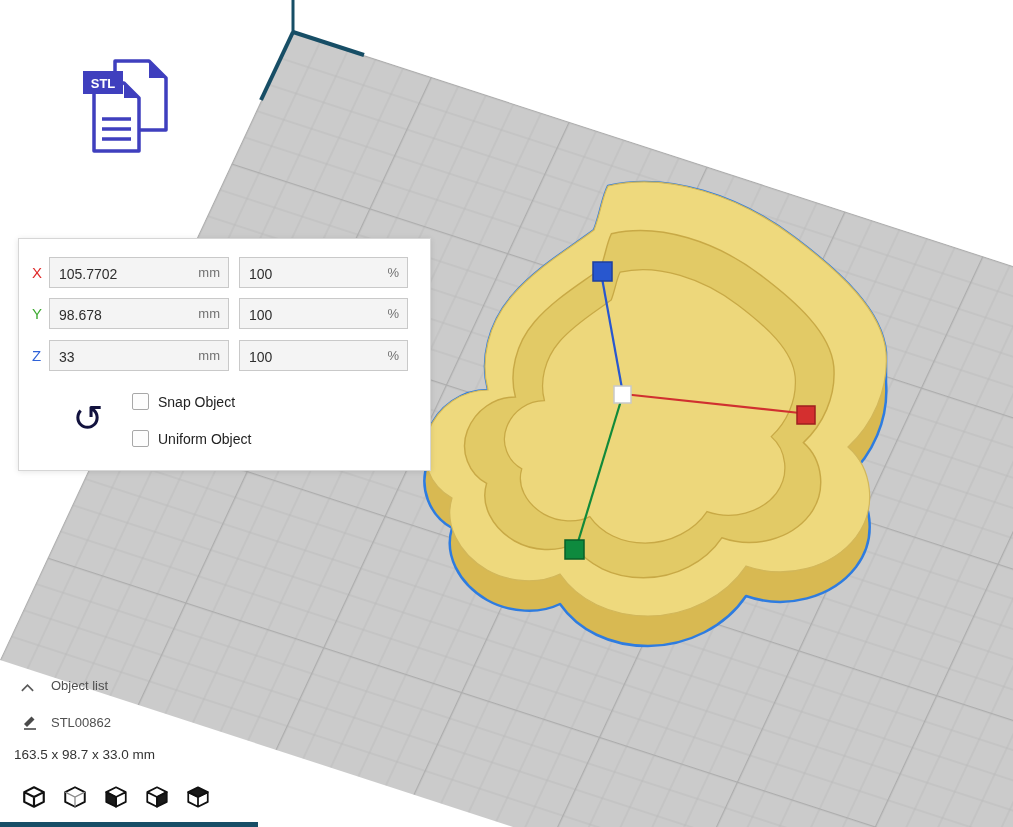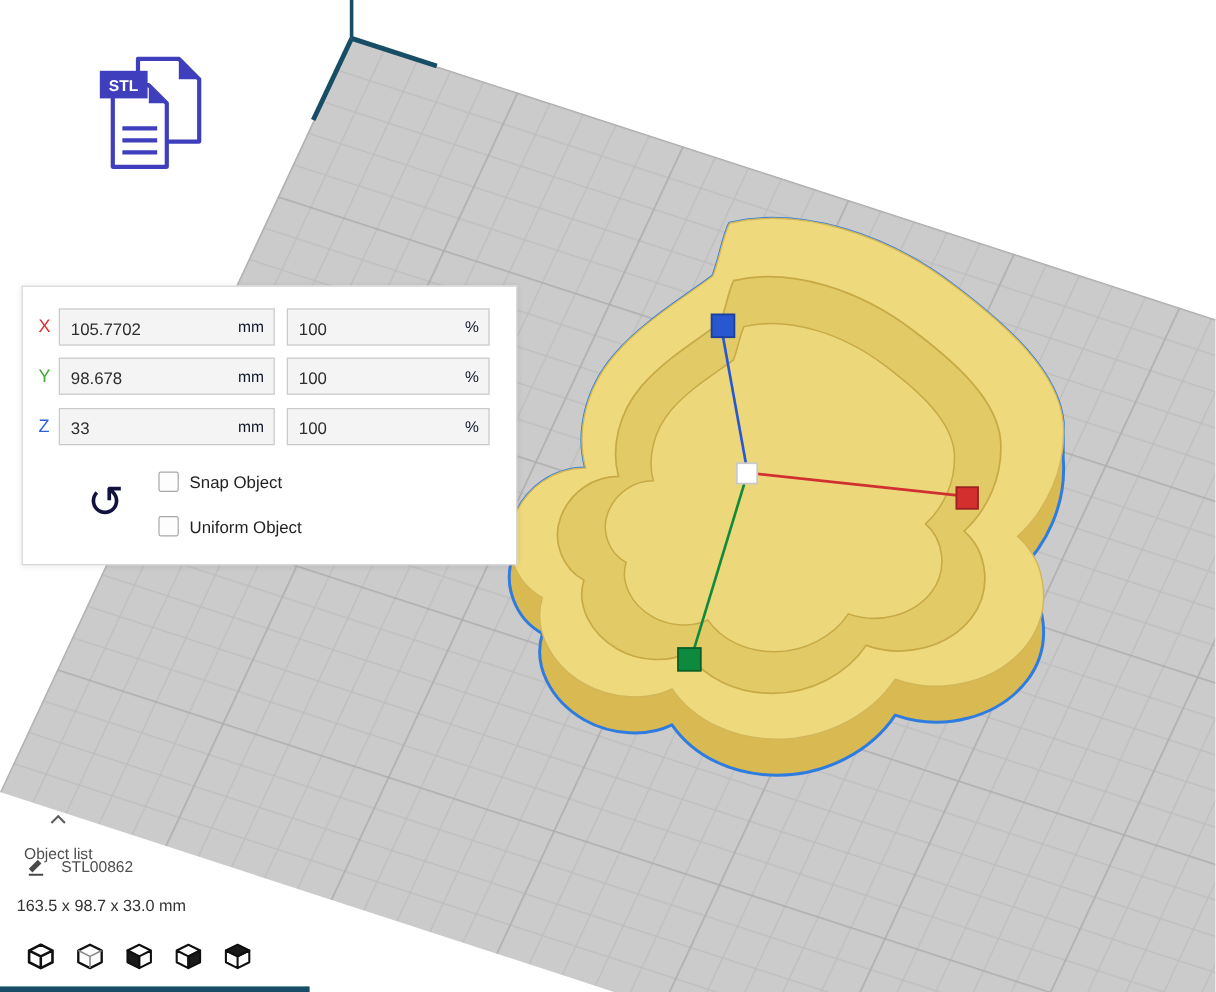--- a/index.html
+++ b/index.html
@@ -6,21 +6,21 @@
   body{
     width:1013px;height:827px;overflow:hidden;position:relative;
     background:#ffffff;
     font-family:"Liberation Sans", sans-serif;
     -webkit-font-smoothing:antialiased;
   }
   
   #scene{position:absolute;left:0;top:0;width:1013px;height:827px;}
 
   
-  .stl-badge{position:absolute;left:83px;top:46px;width:94px;height:96px;}
+  .stl-badge{position:absolute;left:83px;top:58px;width:94px;height:96px;}
 
   
   .scale-panel{
     position:absolute;left:18px;top:238px;width:413px;height:233px;
     background:#ffffff;border:1px solid #d6d6d6;
     box-shadow:0 1px 6px rgba(0,0,0,0.10);
     box-sizing:border-box;
   }
   .axis-row{position:absolute;left:0;height:31px;width:100%;}
   .axis-row.row-x{top:18px;}
@@ -37,40 +37,40 @@
   .field.mm{left:30px;width:180px;}
   .field.pct{left:220px;width:169px;}
   .field input{
     position:absolute;left:0;top:0;width:100%;height:100%;
     box-sizing:border-box;border:1px solid #c9c9c9;background:#f4f4f4;
     font-family:"Liberation Sans", sans-serif;font-size:14px;color:#2e2e2e;
     padding:2px 36px 0 9px;outline:none;border-radius:0;
   }
   .field .unit{
     position:absolute;right:9px;top:0;height:31px;line-height:31px;
-    font-size:13px;color:#0f172a;pointer-events:none;
+    font-size:13px;color:#737373;pointer-events:none;
   }
   .reset-btn{
     position:absolute;left:47px;top:158px;width:44px;height:44px;
     background:none;border:none;cursor:pointer;padding:0;
     font-size:37px;line-height:44px;color:#12123e;font-family:"DejaVu Sans", sans-serif;
   }
   .check-row{position:absolute;left:113px;display:flex;align-items:center;gap:9px;}
   .check-row.snap{top:154px;}
   .check-row.uniform{top:191px;}
   .check-row input[type=checkbox]{
     appearance:none;-webkit-appearance:none;margin:0;
     width:17px;height:17px;border:1px solid #a8a8a8;background:#fdfdfd;
     border-radius:2px;cursor:pointer;
   }
   .check-row .check-label{font-size:14px;color:#222222;}
 
   
   .objectlist{position:absolute;left:0;top:670px;width:300px;}
-  .ol-header{position:absolute;left:20px;top:8px;display:flex;align-items:center;gap:16px;cursor:pointer;flex-direction:column;}
+  .ol-header{position:absolute;left:20px;top:8px;display:flex;align-items:flex-end;gap:16px;cursor:pointer;}
   .ol-header .ol-title{font-size:13px;color:#4f4f4f;}
   .ol-item{position:absolute;left:22px;top:44px;display:flex;align-items:center;gap:12px;}
   .ol-item .ol-name{font-size:13px;color:#4f4f4f;}
   .ol-dims{position:absolute;left:14px;top:77px;font-size:13.5px;color:#333333;}
   .view-toolbar{position:absolute;left:20px;top:784px;display:flex;gap:14px;}
   .view-btn{width:27px;height:27px;background:none;border:none;padding:0;cursor:pointer;}
   .edge-marker{position:absolute;left:0;top:822px;width:258px;height:5px;background:#174e66;}
 </style>
 </head>
 <body>

